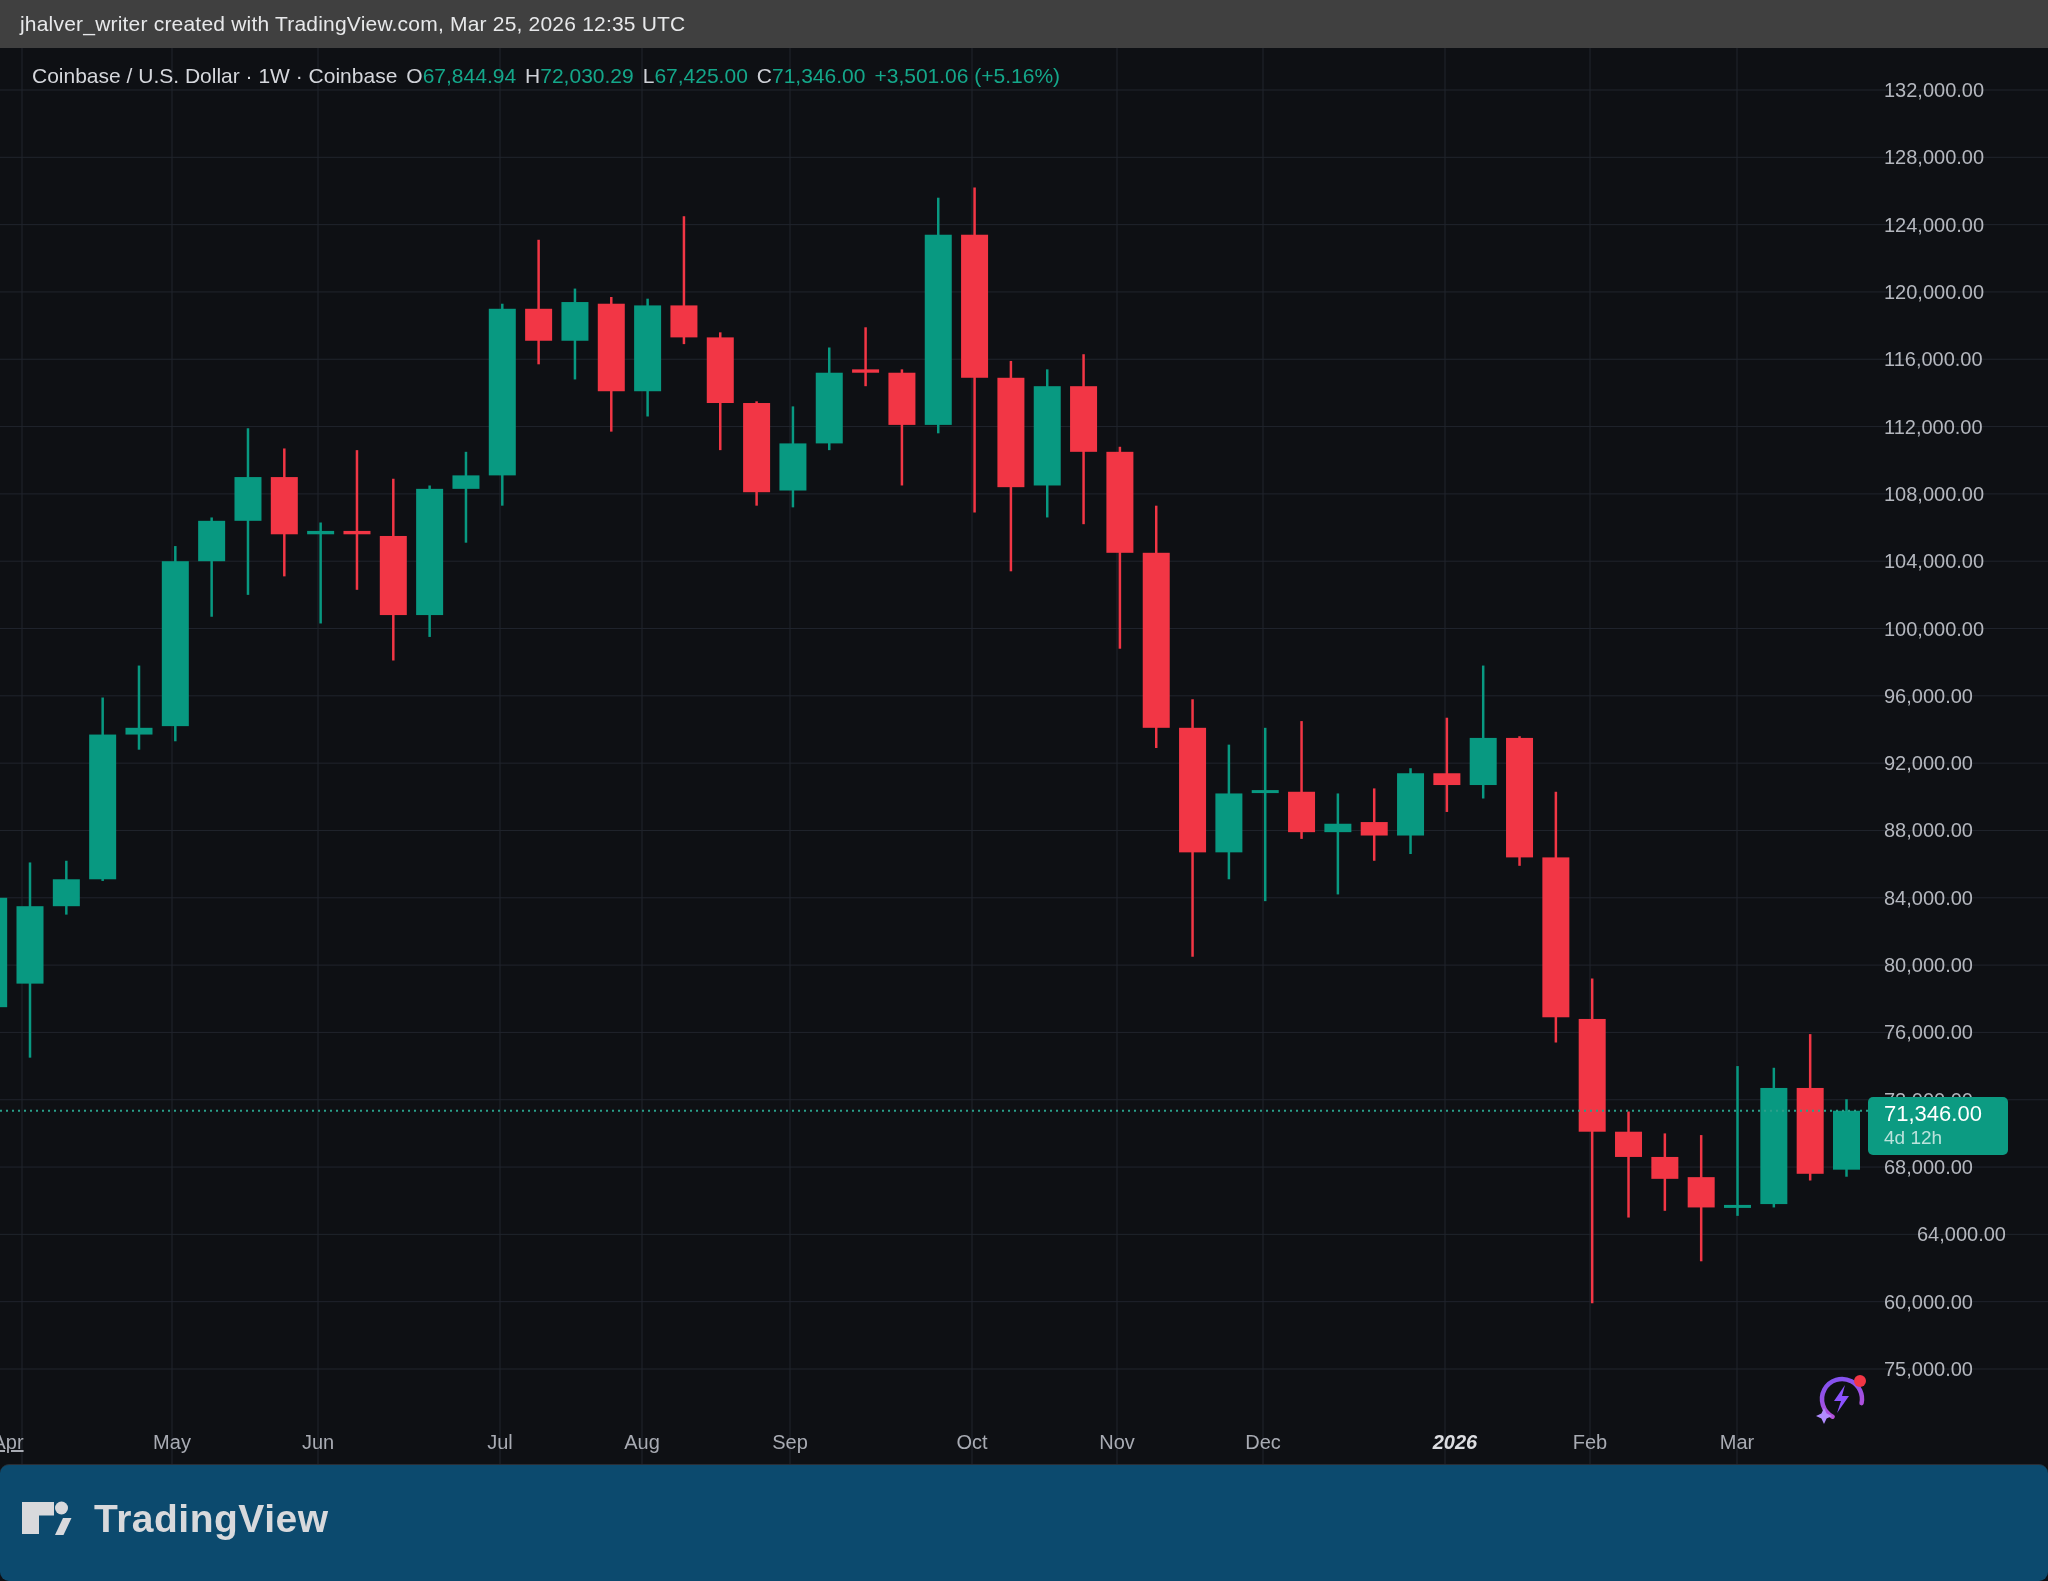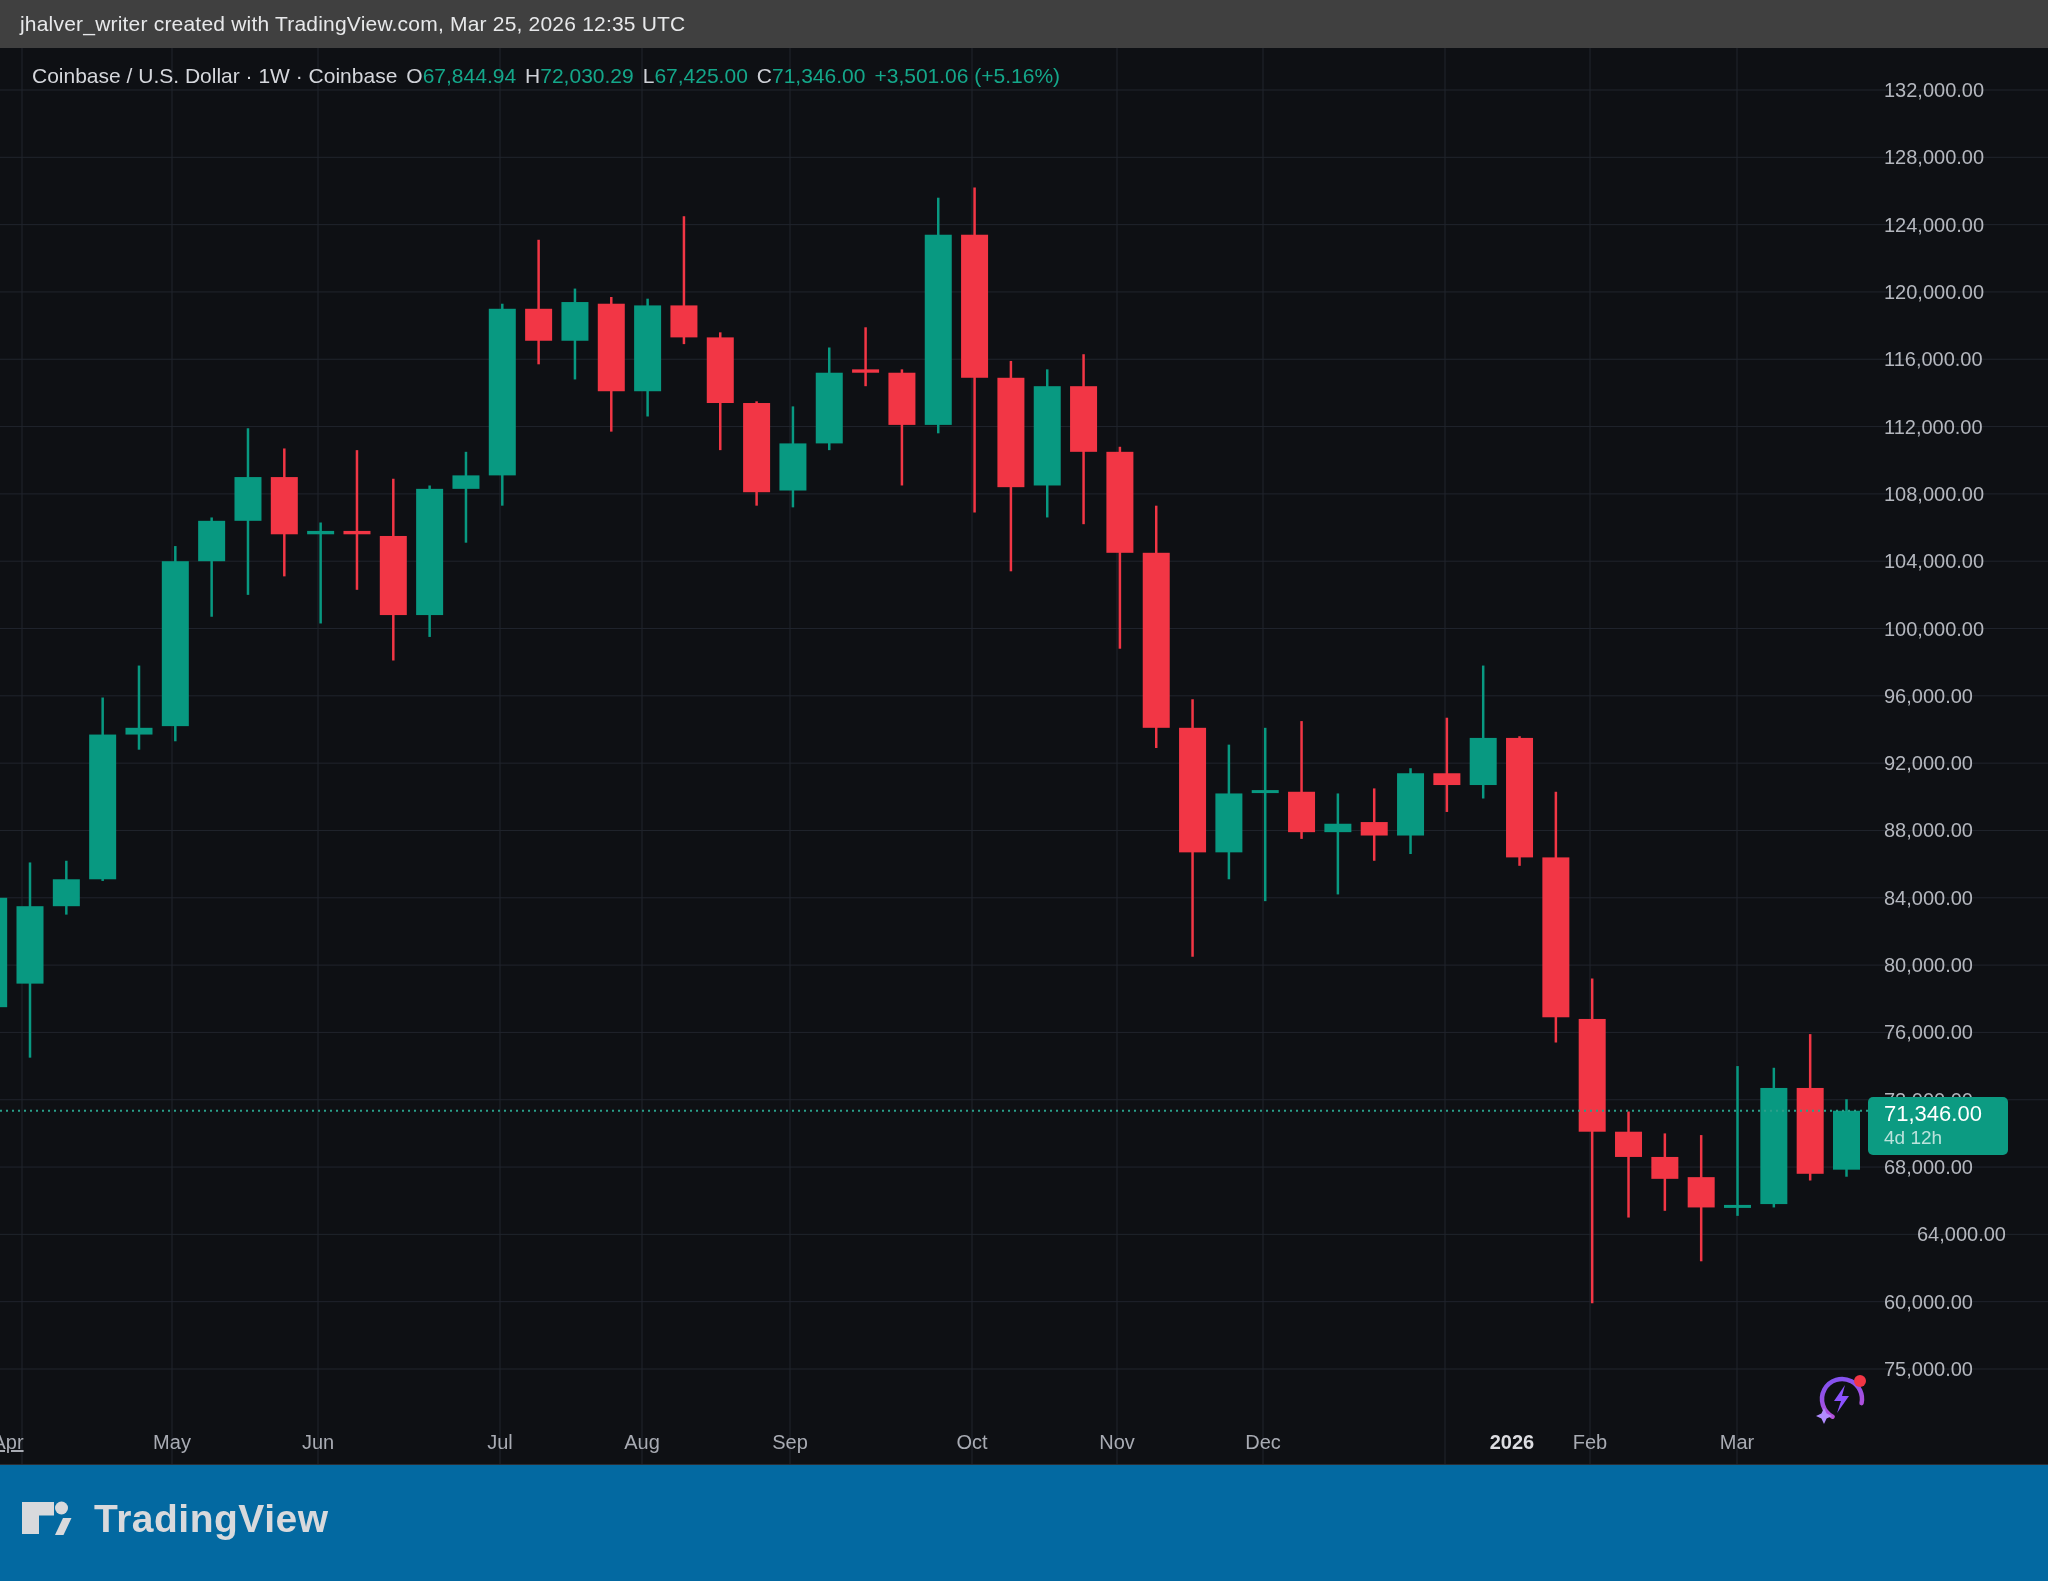--- a/index.html
+++ b/index.html
@@ -32,22 +32,22 @@
   .month-label.bold { color:#dcdde1; font-weight:bold; }
 
   
   .price-badge { position:absolute; left:1868px; top:1097px; width:140px; height:58px;
                  background:#0c9b82; border-radius:5px; z-index:4; padding:4px 0 0 16px; }
   .price-badge .p { color:#ffffff; font-size:22px; line-height:26px; }
   .price-badge .cd { color:rgba(255,255,255,.72); font-size:19px; line-height:22px; }
 
   
   .footer { position:absolute; left:0; top:1464px; width:2048px; height:117px;
-            background:#0369a1; border-top:1px solid #2a2d34; z-index:6;
-            display:flex; align-items:center; }
+            background:#0c4a6e; border-top:1px solid #2a2d34; z-index:6;
+            display:flex; align-items:center;border-radius:9px; }
   .tv-logo { display:flex; align-items:center; gap:18px; margin-left:22px; margin-top:-8px; }
   .tv-logo-text { color:#d8d9dc; font-size:39px; font-weight:bold; letter-spacing:.5px; }
 
   .sparkle { position:absolute; left:1815px; top:1370px; width:56px; height:56px; z-index:3; }
 </style>
 </head>
 <body>
 
 <div id="stage">
 
@@ -218,21 +218,21 @@
   <div id="time-axis">
       <div class="month-label" style="left: 8px; text-decoration: underline;">Apr</div>
       <div class="month-label" style="left: 172px;">May</div>
       <div class="month-label" style="left: 318px;">Jun</div>
       <div class="month-label" style="left: 500px;">Jul</div>
       <div class="month-label" style="left: 642px;">Aug</div>
       <div class="month-label" style="left: 790px;">Sep</div>
       <div class="month-label" style="left: 972px;">Oct</div>
       <div class="month-label" style="left: 1117px;">Nov</div>
       <div class="month-label" style="left: 1263px;">Dec</div>
-      <div class="month-label bold" style="left: 1512px;">2026</div>
+      <div class="month-label bold" style="left: 1455px; font-style: italic;">2026</div>
       <div class="month-label" style="left: 1590px;">Feb</div>
       <div class="month-label" style="left: 1737px;">Mar</div>
     </div>
 
   <div class="topbar">
     <span class="topbar-text">jhalver_writer created with TradingView.com, Mar 25, 2026 12:35 UTC</span>
   </div>
 
   <div class="legend">
     <span class="sym">Coinbase / U.S. Dollar · 1W · Coinbase</span>

